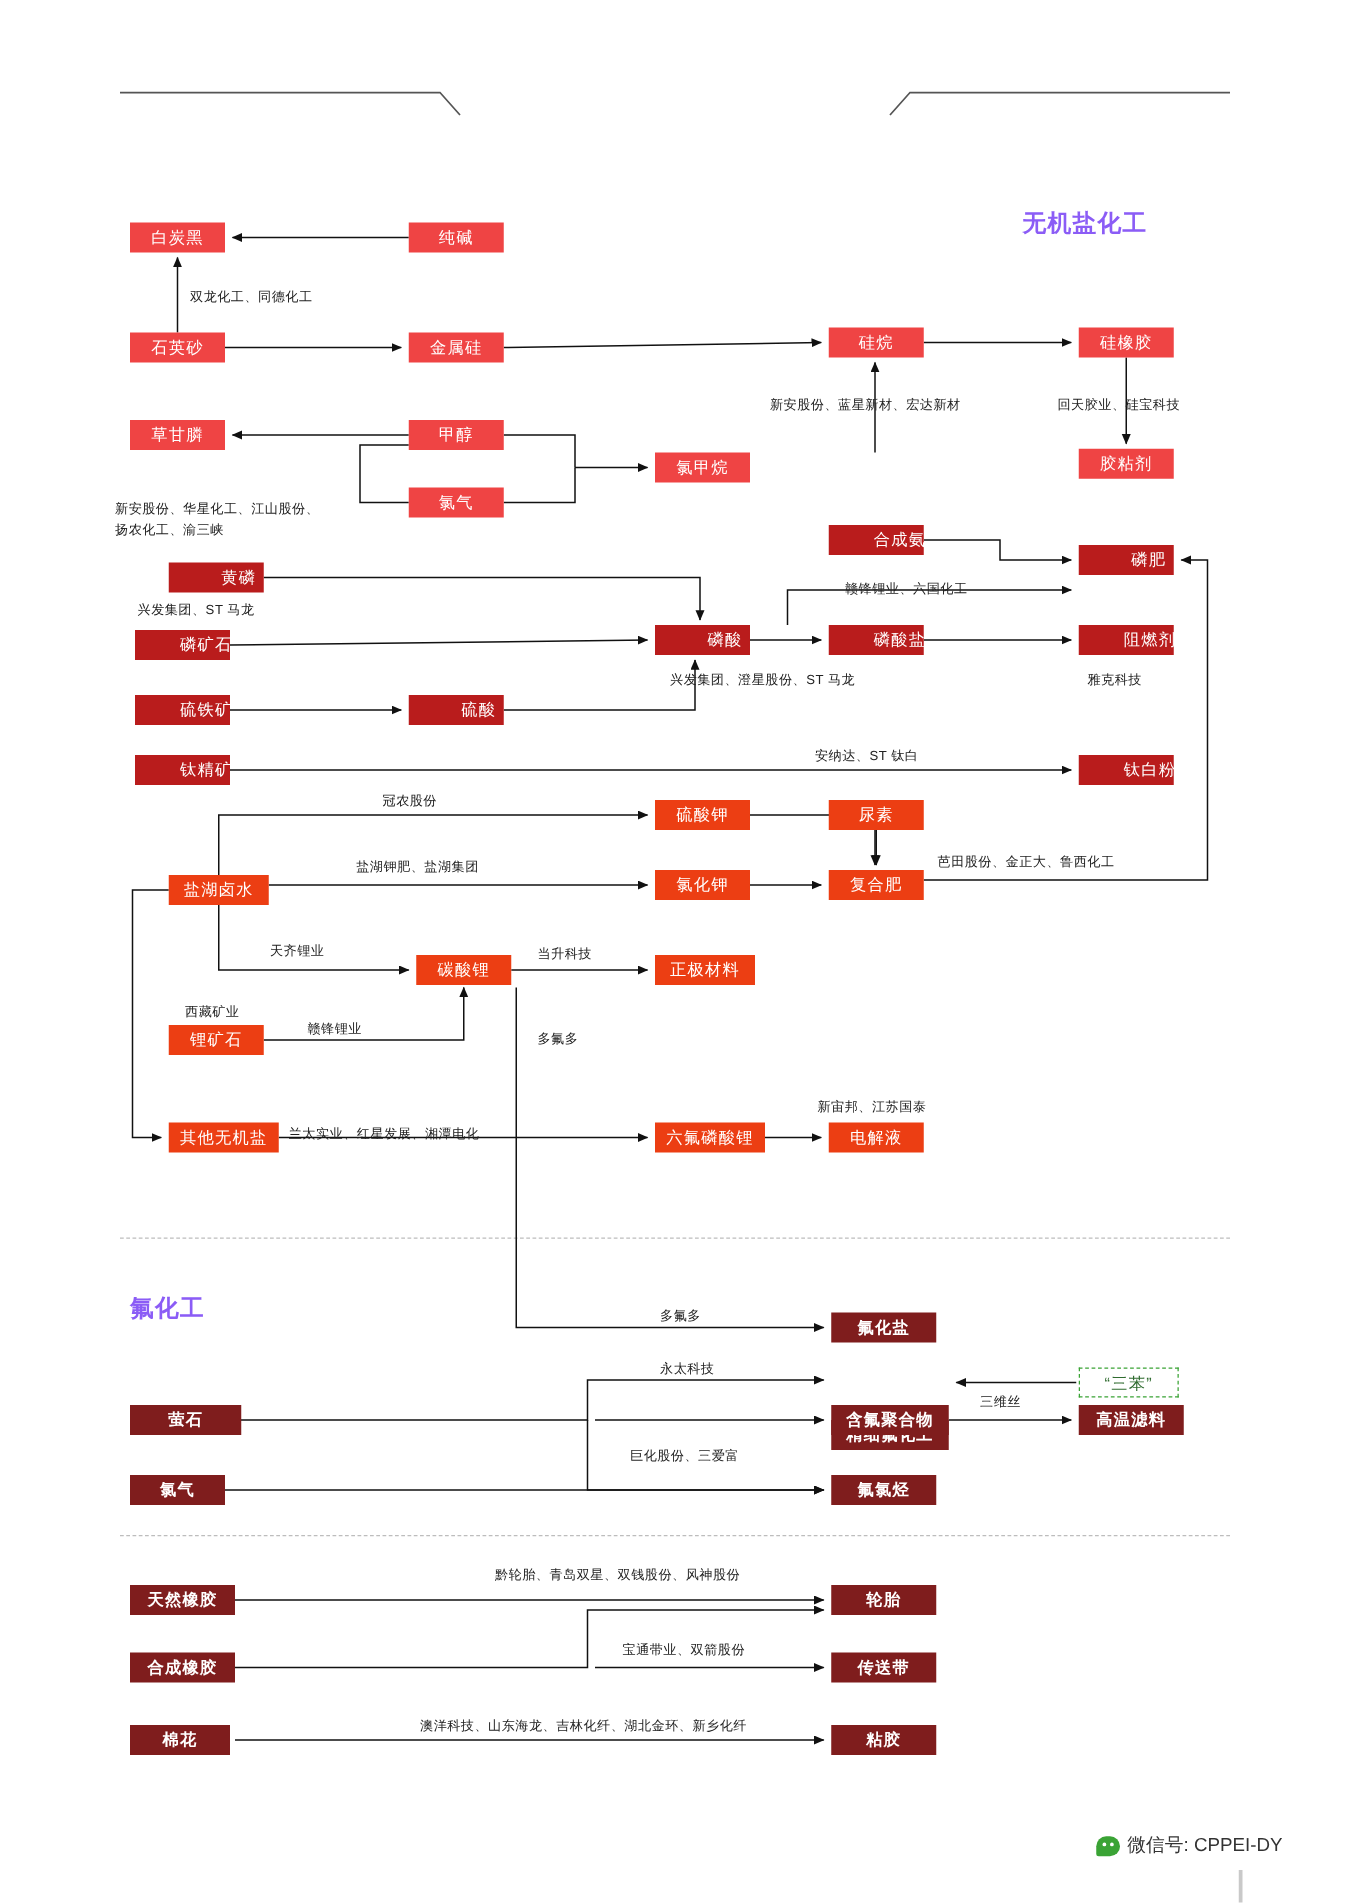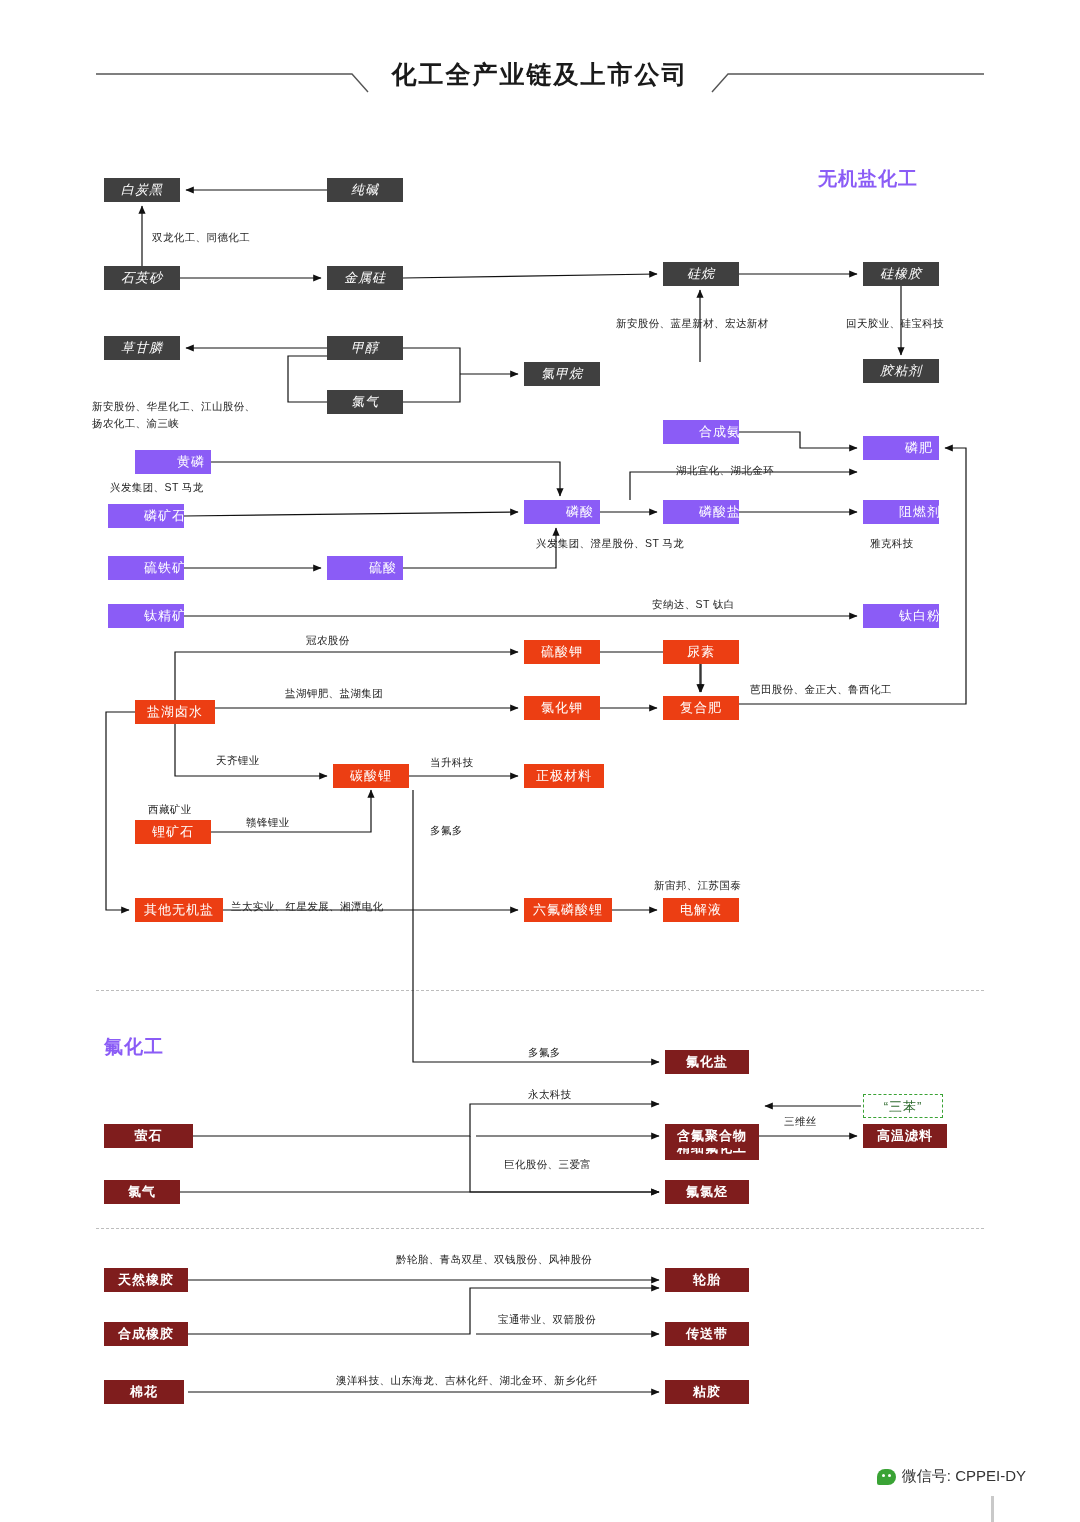--- a/index.html
+++ b/index.html
@@ -35,22 +35,22 @@
   .node {
     position: absolute;
     height: 24px;
     line-height: 24px;
     text-align: center;
     font-size: 13px;
     color: #ffffff;
     white-space: nowrap;
     letter-spacing: 1px;
   }
-  .n-blue   { background: #404040; font-style: italic; }
-  .n-orange { background: #8b5cf6; padding-left: 36px; }
+  .n-blue   { background: #ef4444; }
+  .n-orange { background: #b91c1c; padding-left: 36px; }
   .n-red    { background: #ec3e13; }
   .n-green  { background: #7f1d1d; font-weight: bold; }
   .n-dash   { background: #ffffff; color:#2f6b2f; border:1px dashed #3aa335; }
 
   .cap {
     position: absolute;
     font-size: 10.5px;
     color: #222;
     white-space: nowrap;
     letter-spacing: .4px;
@@ -91,21 +91,20 @@
 </head>
 <body>
 
 <div id="canvas">
 
   <svg class="lines" viewBox="0 0 1080 1522">
     <polyline points="96,74 352,74 368,92" fill="none" stroke="#555" stroke-width="1.4"></polyline>
     <polyline points="712,92 728,74 984,74" fill="none" stroke="#555" stroke-width="1.4"></polyline>
   </svg>
 
-  <div class="title">化工全产业链及上市公司</div>
 
   <div class="section-label" style="left:818px; top:166px;">无机盐化工</div>
   <div class="section-label" style="left:104px; top:1034px;">氟化工</div>
 
   <div class="divider" style="top:990px;"></div>
   <div class="divider" style="top:1228px;"></div>
 
   <svg class="lines" viewBox="0 0 1080 1522">
     <defs>
       <marker id="ar" markerWidth="8" markerHeight="8" refX="6.5" refY="3" orient="auto">
@@ -254,21 +253,21 @@
   <div class="node n-green" style="left:665px; top:1322px; width:84px;">传送带</div>
   <div class="node n-green" style="left:104px; top:1380px; width:80px;">棉花</div>
   <div class="node n-green" style="left:665px; top:1380px; width:84px;">粘胶</div>
 
   <div class="cap" style="left:152px; top:231px;">双龙化工、同德化工</div>
   <div class="cap" style="left:616px; top:317px;">新安股份、蓝星新材、宏达新材</div>
   <div class="cap" style="left:846px; top:317px;">回天胶业、硅宝科技</div>
   <div class="cap" style="left:92px;  top:400px;">新安股份、华星化工、江山股份、</div>
   <div class="cap" style="left:92px;  top:417px;">扬农化工、渝三峡</div>
   <div class="cap" style="left:110px; top:481px;">兴发集团、ST 马龙</div>
-  <div class="cap" style="left:676px; top:464px;">湖北宜化、湖北金环</div>
+  <div class="cap" style="left:676px; top:464px;">赣锋锂业、六国化工</div>
   <div class="cap" style="left:536px; top:537px;">兴发集团、澄星股份、ST 马龙</div>
   <div class="cap" style="left:870px; top:537px;">雅克科技</div>
   <div class="cap" style="left:652px; top:598px;">安纳达、ST 钛白</div>
   <div class="cap" style="left:306px; top:634px;">冠农股份</div>
   <div class="cap" style="left:285px; top:687px;">盐湖钾肥、盐湖集团</div>
   <div class="cap" style="left:750px; top:683px;">芭田股份、金正大、鲁西化工</div>
   <div class="cap" style="left:216px; top:754px;">天齐锂业</div>
   <div class="cap" style="left:430px; top:756px;">当升科技</div>
   <div class="cap" style="left:148px; top:803px;">西藏矿业</div>
   <div class="cap" style="left:246px; top:816px;">赣锋锂业</div>

